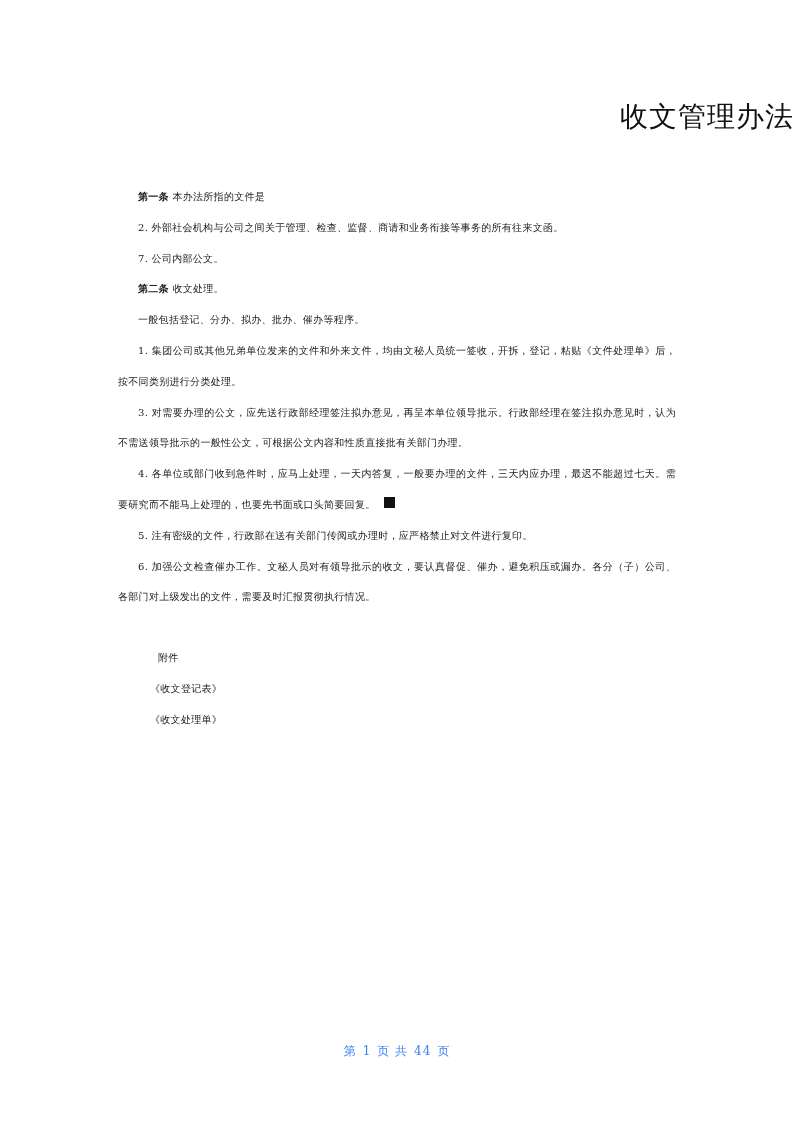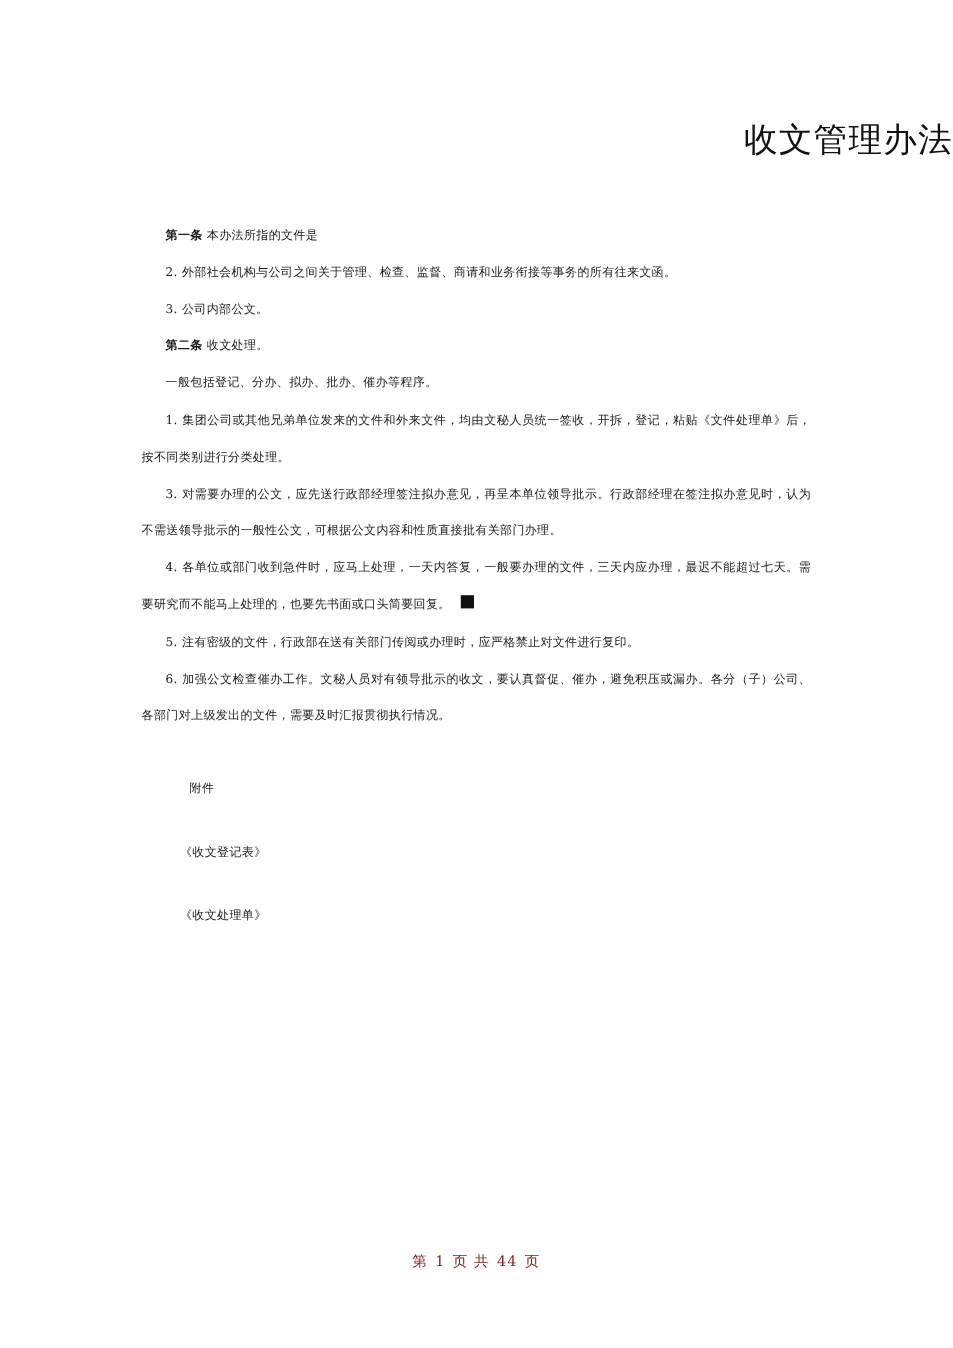--- a/index.html
+++ b/index.html
@@ -16,40 +16,40 @@
   .body-text {
     position: absolute; left: 118px; width: 558px; top: 182px;
     font-size: 10px; line-height: 30.8px; letter-spacing: 0.3px;
     text-align: justify;
   }
   .p { margin: 0; text-indent: 2em; }
   .bold { font-weight: bold; }
   .endmark { display: inline-block; width: 11px; height: 11px; background: #111; margin-left: 8px; vertical-align: 0px; }
   .attach { margin: 0; }
   .attach-block { margin-top: 30px; }
-  .attach-item { padding-left: 32px; margin-top: 22px; }
+  .attach-item { padding-left: 32px; }
   .attach-head { padding-left: 40px; margin-top: 12px; }
   .footer {
     position: absolute; top: 1043px; left: 0; width: 794px; text-align: center;
-    font-size: 12px; letter-spacing: 1px; color: #7f1d1d;
+    font-size: 12px; letter-spacing: 1px; color: #3b82f6;
   }
   .footer span { margin: 0 3px; }
 </style>
 </head>
 <body>
 
 <div class="title">收文管理办法</div>
 
 <div class="body-text">
   <p class="p">
     <span class="bold">第一条</span>
     <span>本办法所指的文件是</span>
   </p>
   <p class="p">2. 外部社会机构与公司之间关于管理、检查、监督、商请和业务衔接等事务的所有往来文函。</p>
-  <p class="p">3. 公司内部公文。</p>
+  <p class="p">7. 公司内部公文。</p>
 
   <p class="p">
     <span class="bold">第二条</span>
     <span>收文处理。</span>
   </p>
   <p class="p">一般包括登记、分办、拟办、批办、催办等程序。</p>
   <p class="p">1. 集团公司或其他兄弟单位发来的文件和外来文件，均由文秘人员统一签收，开拆，登记，粘贴《文件处理单》后，按不同类别进行分类处理。</p>
   <p class="p">3. 对需要办理的公文，应先送行政部经理签注拟办意见，再呈本单位领导批示。行政部经理在签注拟办意见时，认为不需送领导批示的一般性公文，可根据公文内容和性质直接批有关部门办理。</p>
   <p class="p"><span>4. 各单位或部门收到急件时，应马上处理，一天内答复，一般要办理的文件，三天内应办理，最迟不能超过七天。需要研究而不能马上处理的，也要先书面或口头简要回复。</span><span class="endmark"></span></p>
   <p class="p">5. 注有密级的文件，行政部在送有关部门传阅或办理时，应严格禁止对文件进行复印。</p>

